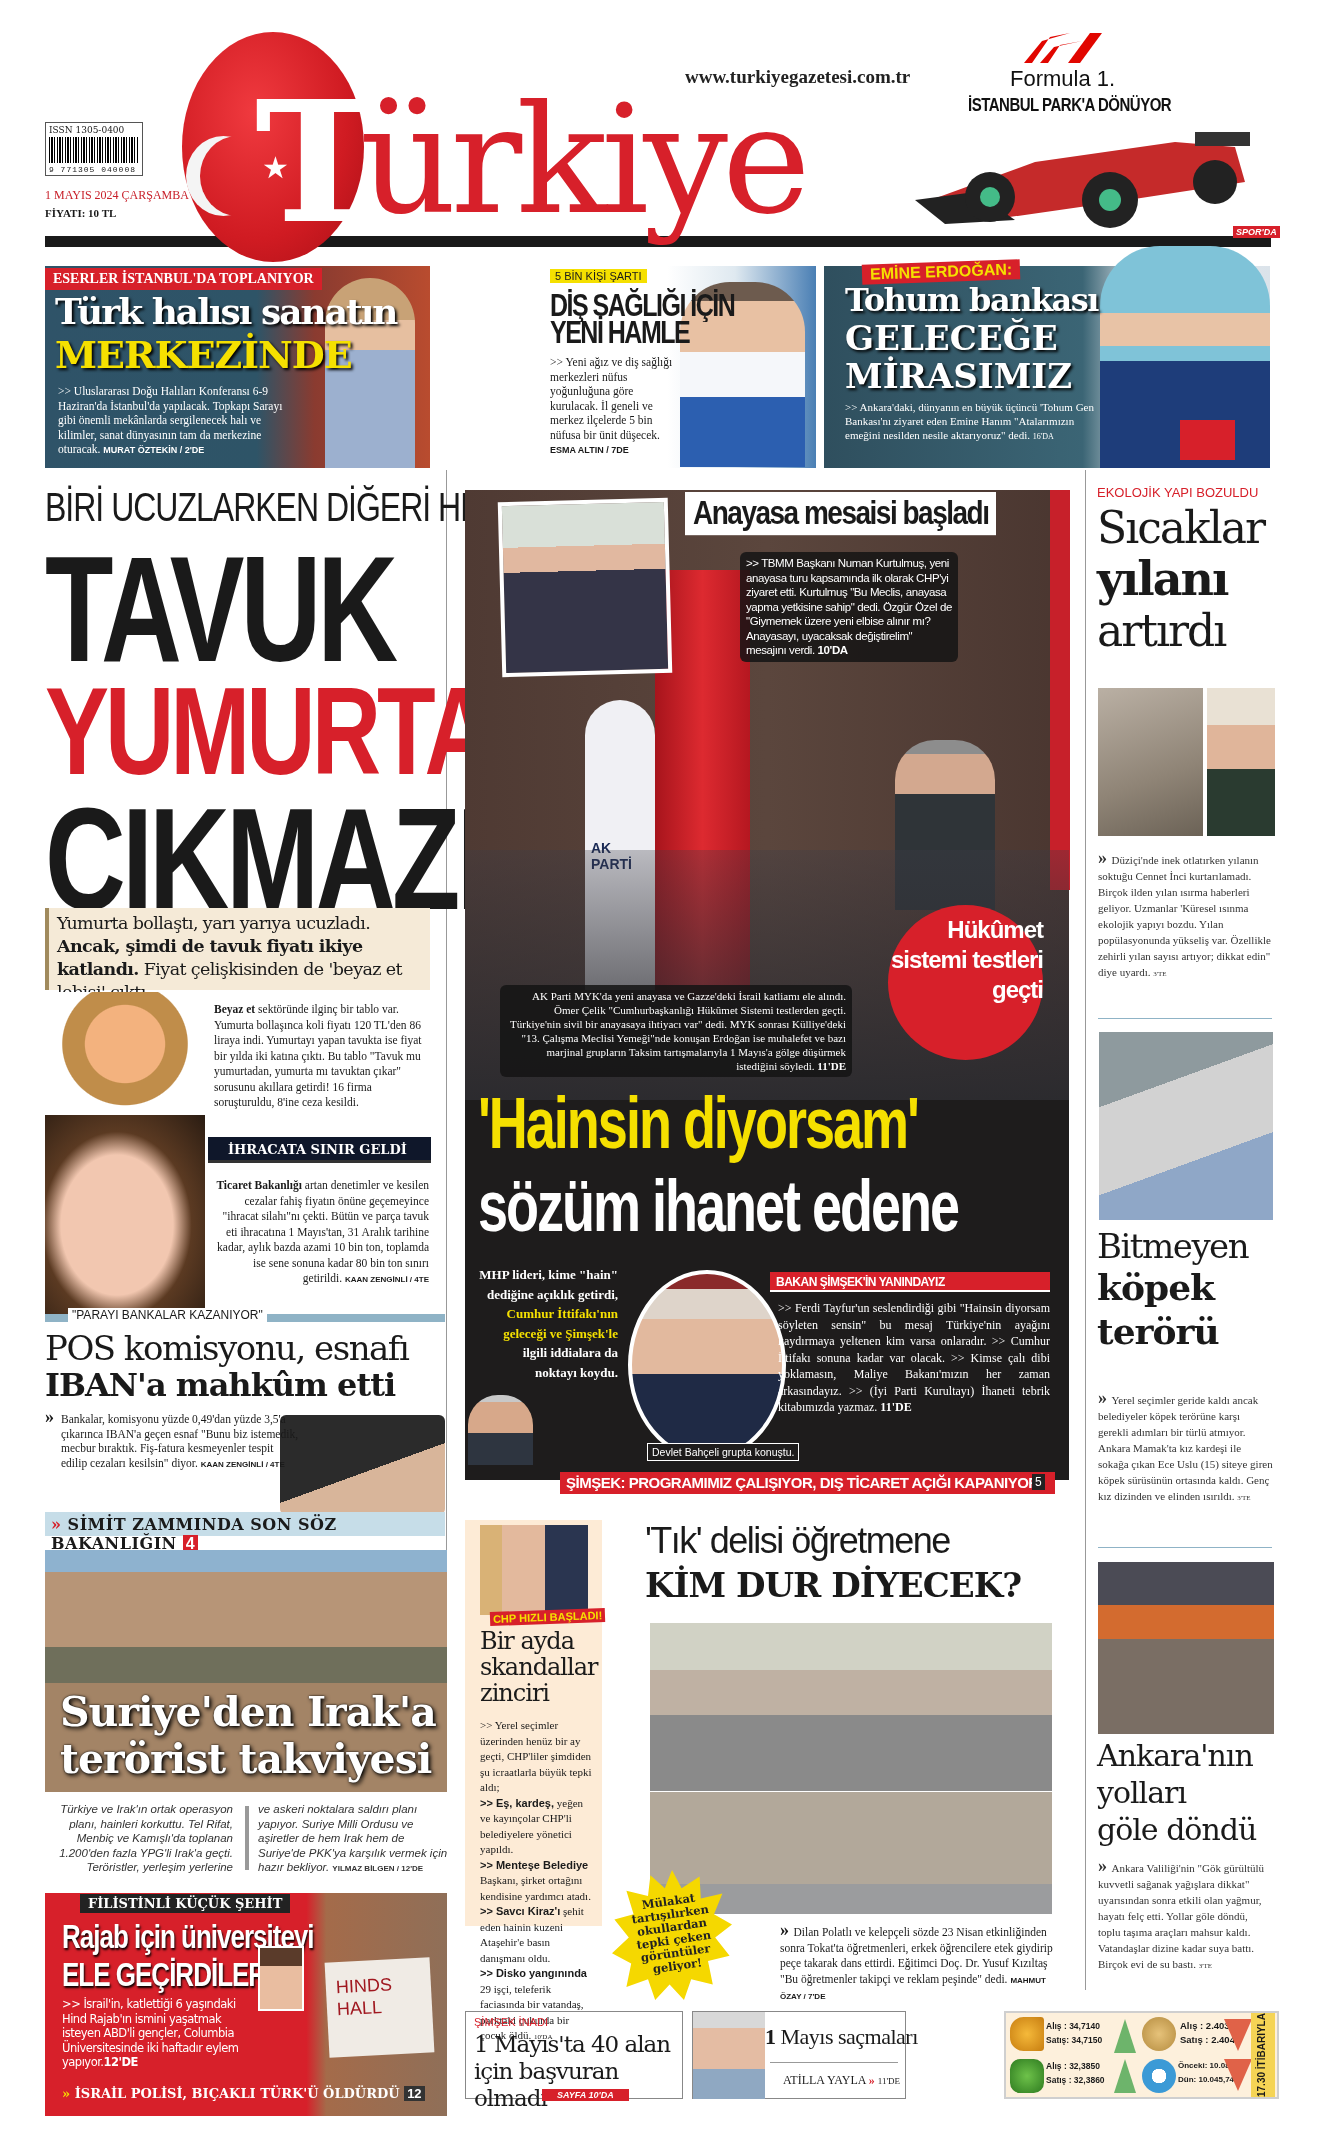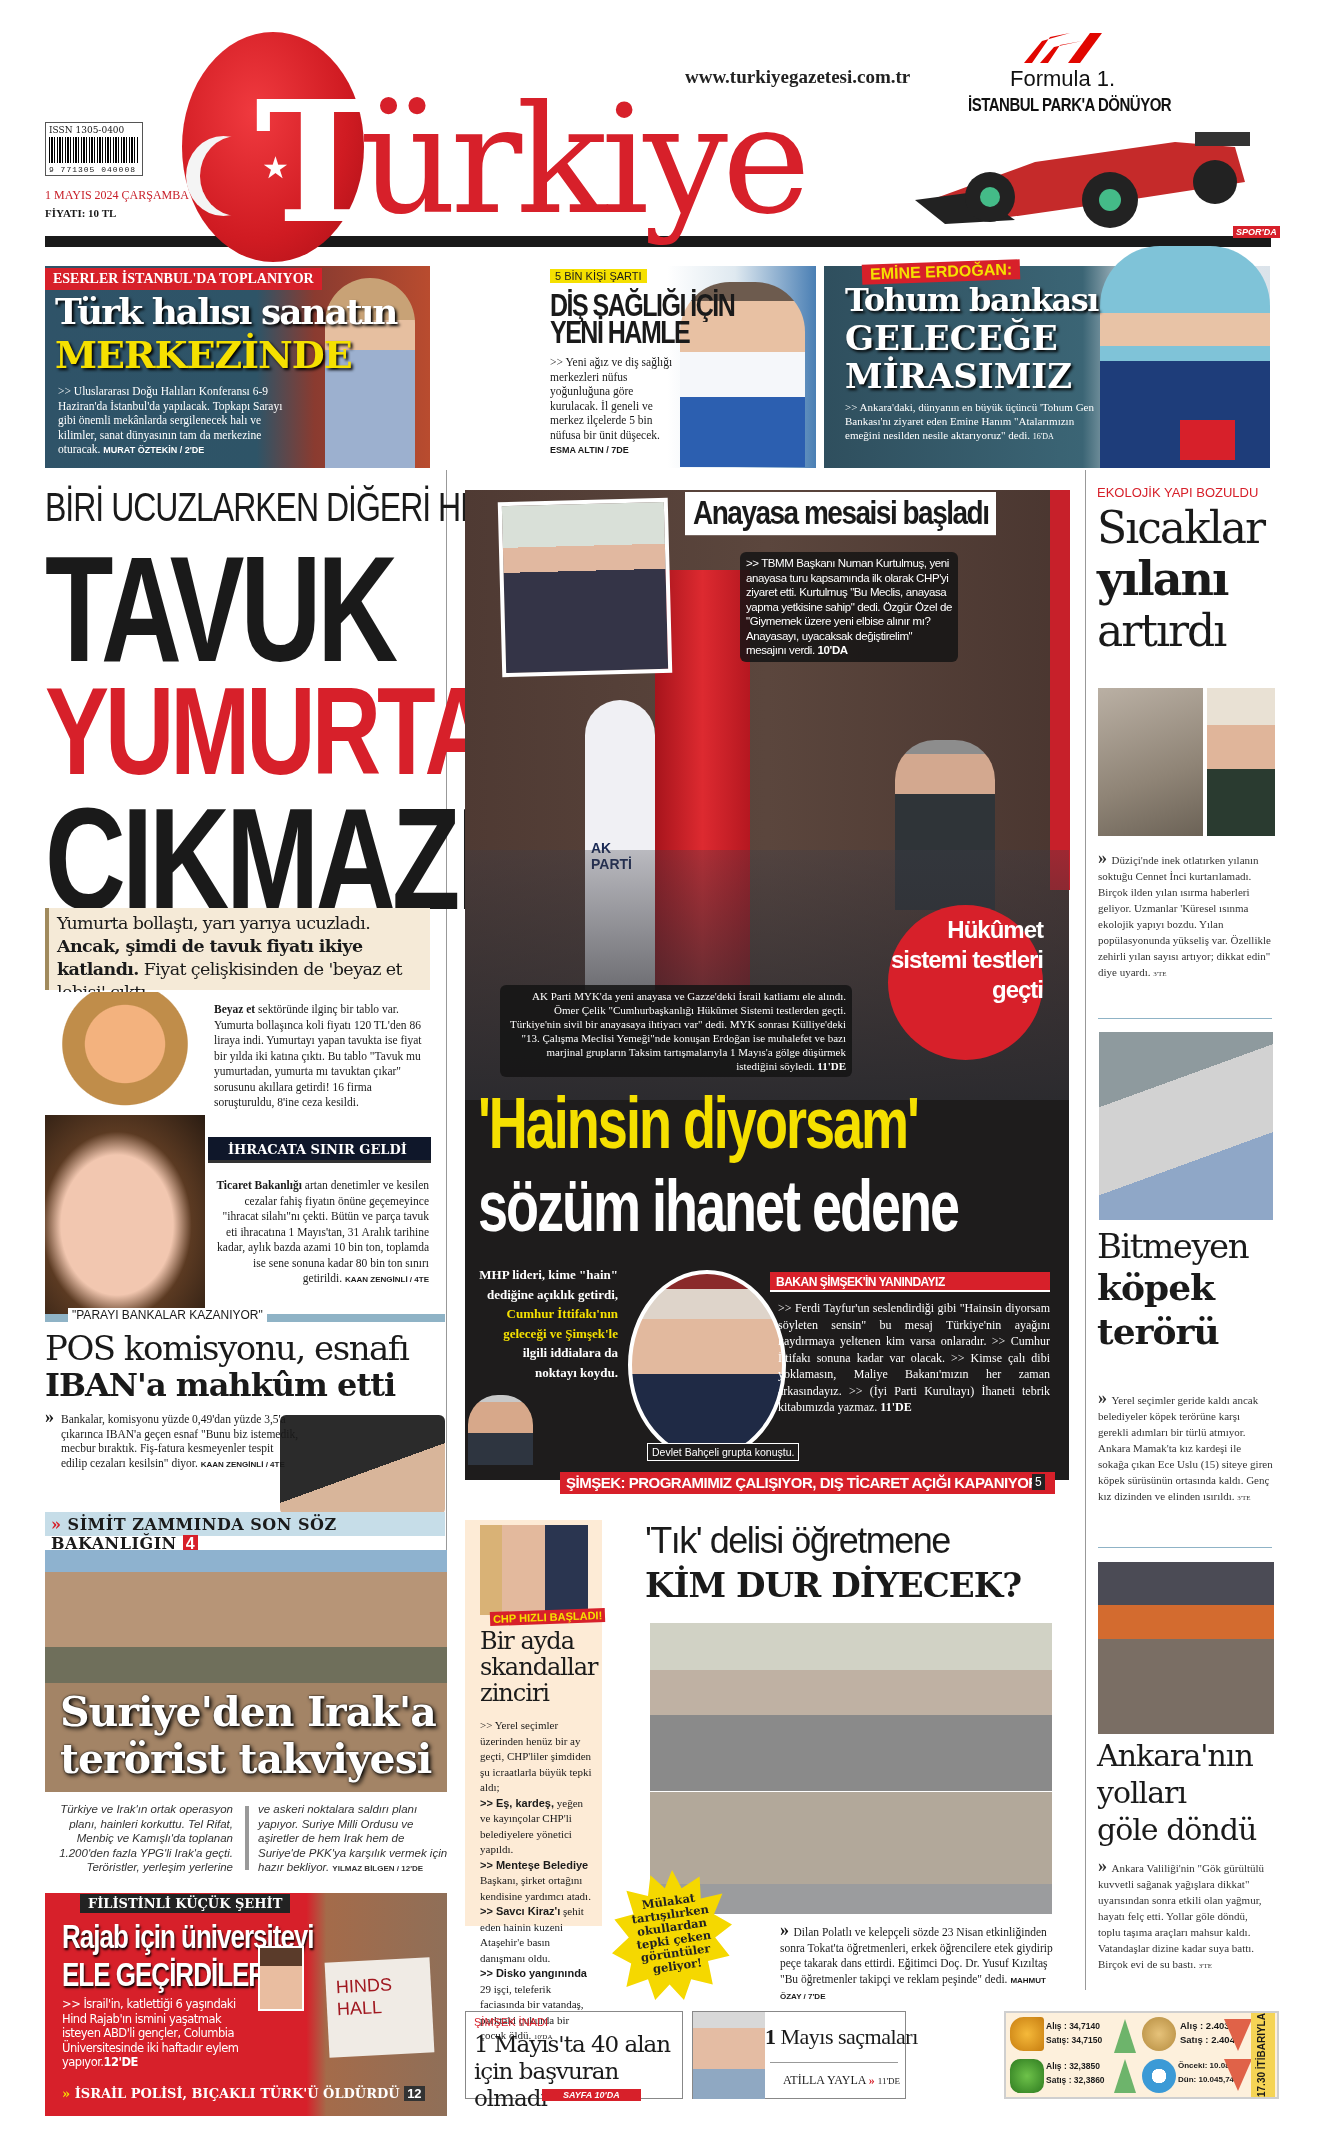--- a/index.html
+++ b/index.html
@@ -151,21 +151,21 @@
 #rule-r2{left:1098px;top:1547px;width:174px;height:1px;background:#8fb3c6}
 #flood-img{left:1098px;top:1562px;width:176px;height:172px;background:linear-gradient(180deg,#4b4b55 0 25%,#d36b2f 25% 45%,#7a6e64 45% 100%)}
 #flood-t1,#flood-t2,#flood-t3{left:1097px;font-size:30px;font-family:"DejaVu Serif",serif;letter-spacing:-1px}
 #flood-t1{top:1738px}#flood-t2{top:1775px}#flood-t3{top:1812px}
 #flood-body{left:1098px;top:1858px;width:175px;font-size:11px;line-height:16px;color:#333;font-family:"Liberation Serif",serif}
 
 
 #taksim-box{left:465px;top:2011px;width:218px;height:88px;border:1px solid #888}
 #taksim-kicker{left:474px;top:2016px;font-size:11px;color:#d7202a;font-family:"Liberation Sans",sans-serif}
 #taksim-title{left:474px;top:2031px;width:210px;font-size:23px;line-height:27px;font-family:"DejaVu Serif",serif;letter-spacing:-1px}
-#taksim-page{left:542px;top:2089px;background:#d7202a;color:#fff;font-size:9px;font-style:italic;font-weight:bold;padding:1px 21px;font-family:"Liberation Sans",sans-serif}
+#taksim-page{left:542px;top:2089px;background:#d7202a;color:#fff;font-size:9px;font-style:italic;font-weight:bold;padding:1px 15px;font-family:"Liberation Sans",sans-serif}
 #yayla-box{left:692px;top:2011px;width:214px;height:88px;border:1px solid #888}
 #yayla-photo{left:693px;top:2012px;width:72px;height:87px;background:linear-gradient(180deg,#d8d8d8 0 18%,#e4bca3 18% 65%,#8fa8c2 65%)}
 #yayla-title{left:765px;top:2024px;font-size:22px;font-family:"Liberation Serif",serif;letter-spacing:-0.5px}
 #yayla-title b{font-family:"Liberation Serif",serif}
 #yayla-rule{left:770px;top:2062px;width:128px;height:1px;background:#999}
 #yayla-author{left:783px;top:2073px;font-size:12px;font-family:"Liberation Serif",serif}
 #yayla-author .r{color:#d7202a;font-weight:bold}
 #fx-box{left:1004px;top:2011px;width:275px;height:88px;background:#fdf0dc;border:2px solid #cfcfcf}
 .fx-cell{position:absolute;width:120px;height:40px;font-family:"Liberation Sans",sans-serif;font-size:8.5px;font-weight:bold;line-height:14px}
 .fx-icon{position:absolute;width:34px;height:34px;border-radius:50%}

